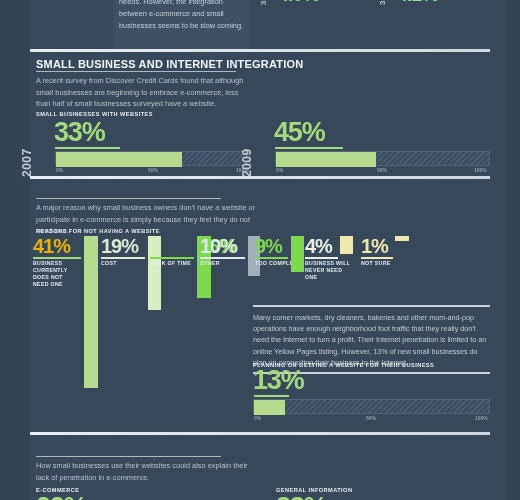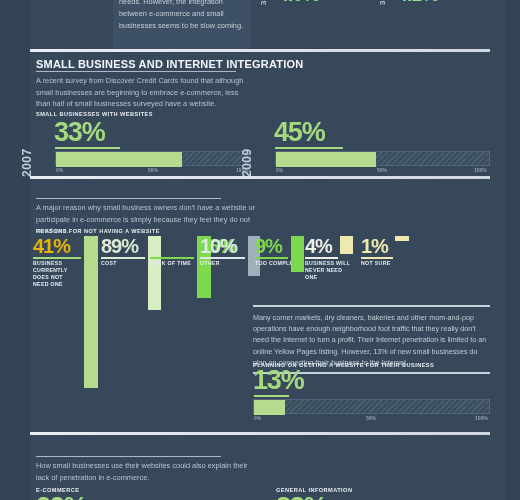--- a/index.html
+++ b/index.html
@@ -124,21 +124,21 @@
   <div class="reasons">
 
     <div class="rcol" style="left:0px;">
       <div class="rval" style="left:0;color:#eab308;">41%</div>
       <div class="rul" style="left:0;top:21px;width:48px;background:#a5d97e;"></div>
       <div class="rlbl" style="left:0;top:24px;width:46px;">BUSINESS CURRENTLY DOES NOT NEED ONE</div>
       <div class="rbar" style="left:51px;width:14px;height:152px;background:#b5dc8e;"></div>
     </div>
 
     <div class="rcol" style="left:68px;">
-      <div class="rval" style="left:0;color:#dce9d3;">89%</div>
+      <div class="rval" style="left:0;color:#dce9d3;">19%</div>
       <div class="rul" style="left:0;top:21px;width:44px;background:#dce9d3;"></div>
       <div class="rlbl" style="left:0;top:24px;width:44px;">COST</div>
       <div class="rbar" style="left:47px;width:13px;height:74px;background:#d8eec2;"></div>
     </div>
 
     <div class="rcol" style="left:117px;">
       <div class="rval" style="left:0;color:#7fd94f;margin-left:48px;">16%</div>
       <div class="rul" style="left:0;top:21px;width:44px;background:#7fd94f;"></div>
       <div class="rlbl" style="left:0;top:24px;width:48px;">LACK OF TIME</div>
       <div class="rbar" style="left:47px;width:14px;height:62px;background:#7fd94f;"></div>

